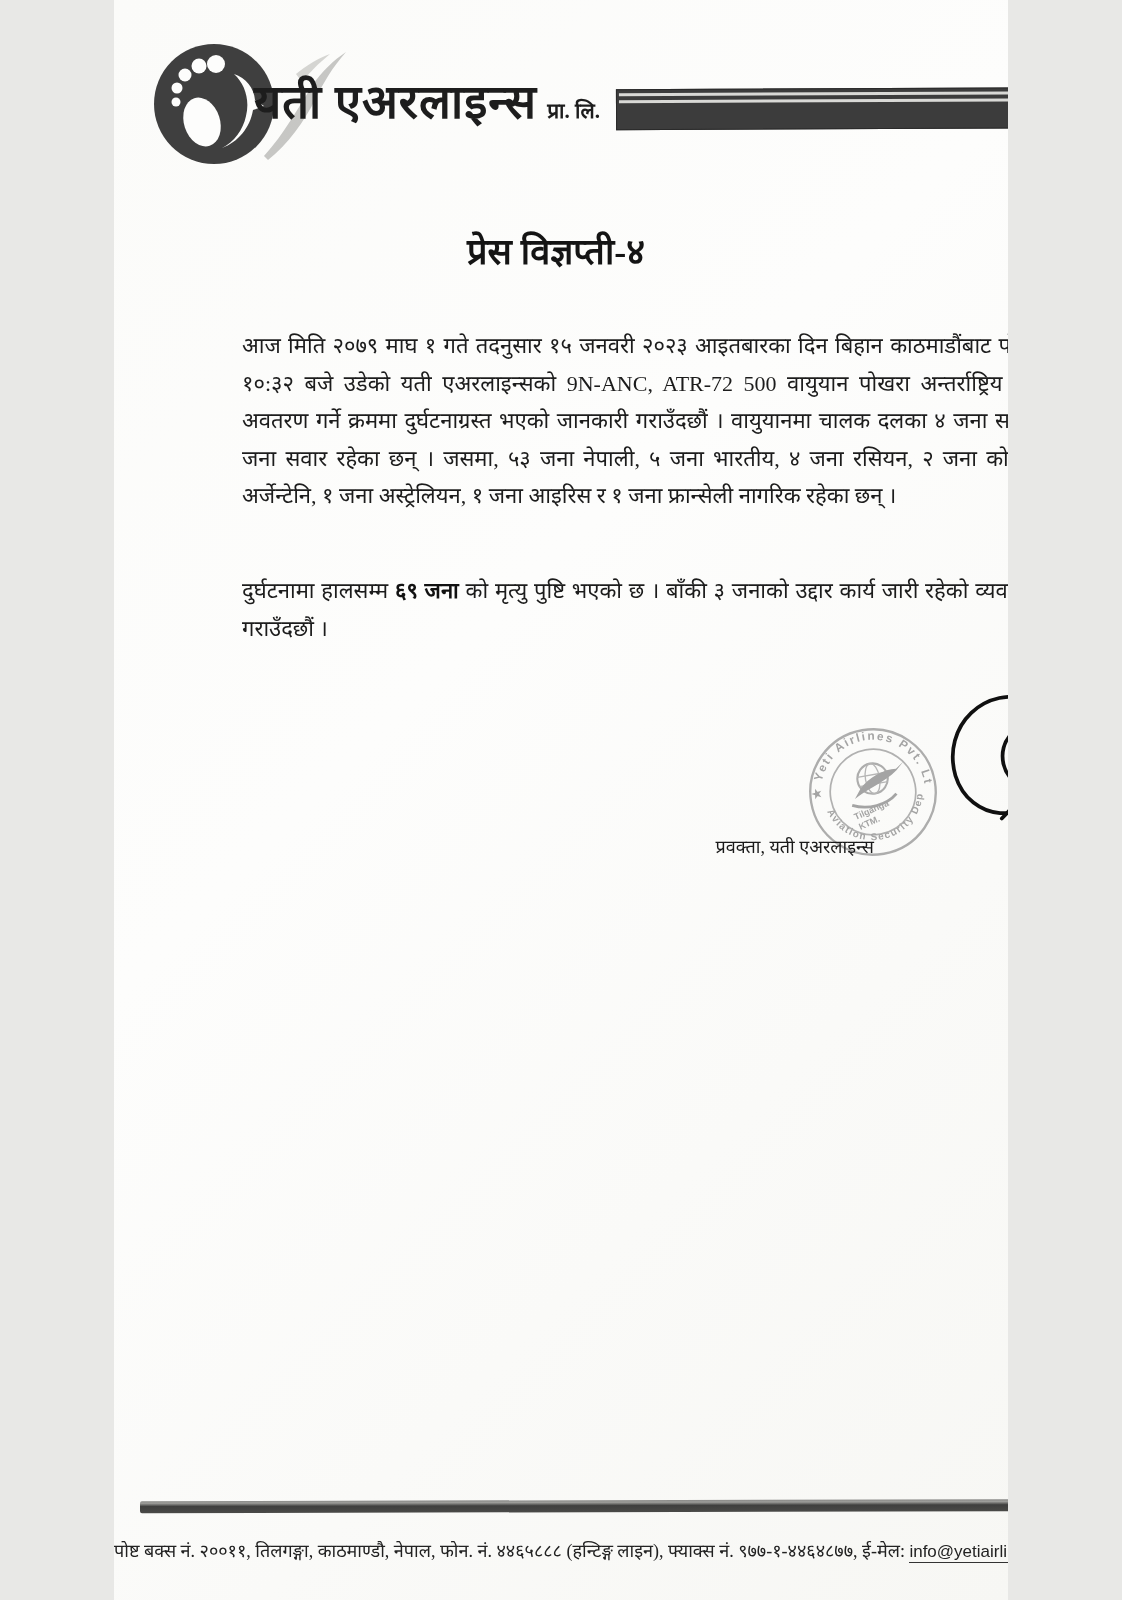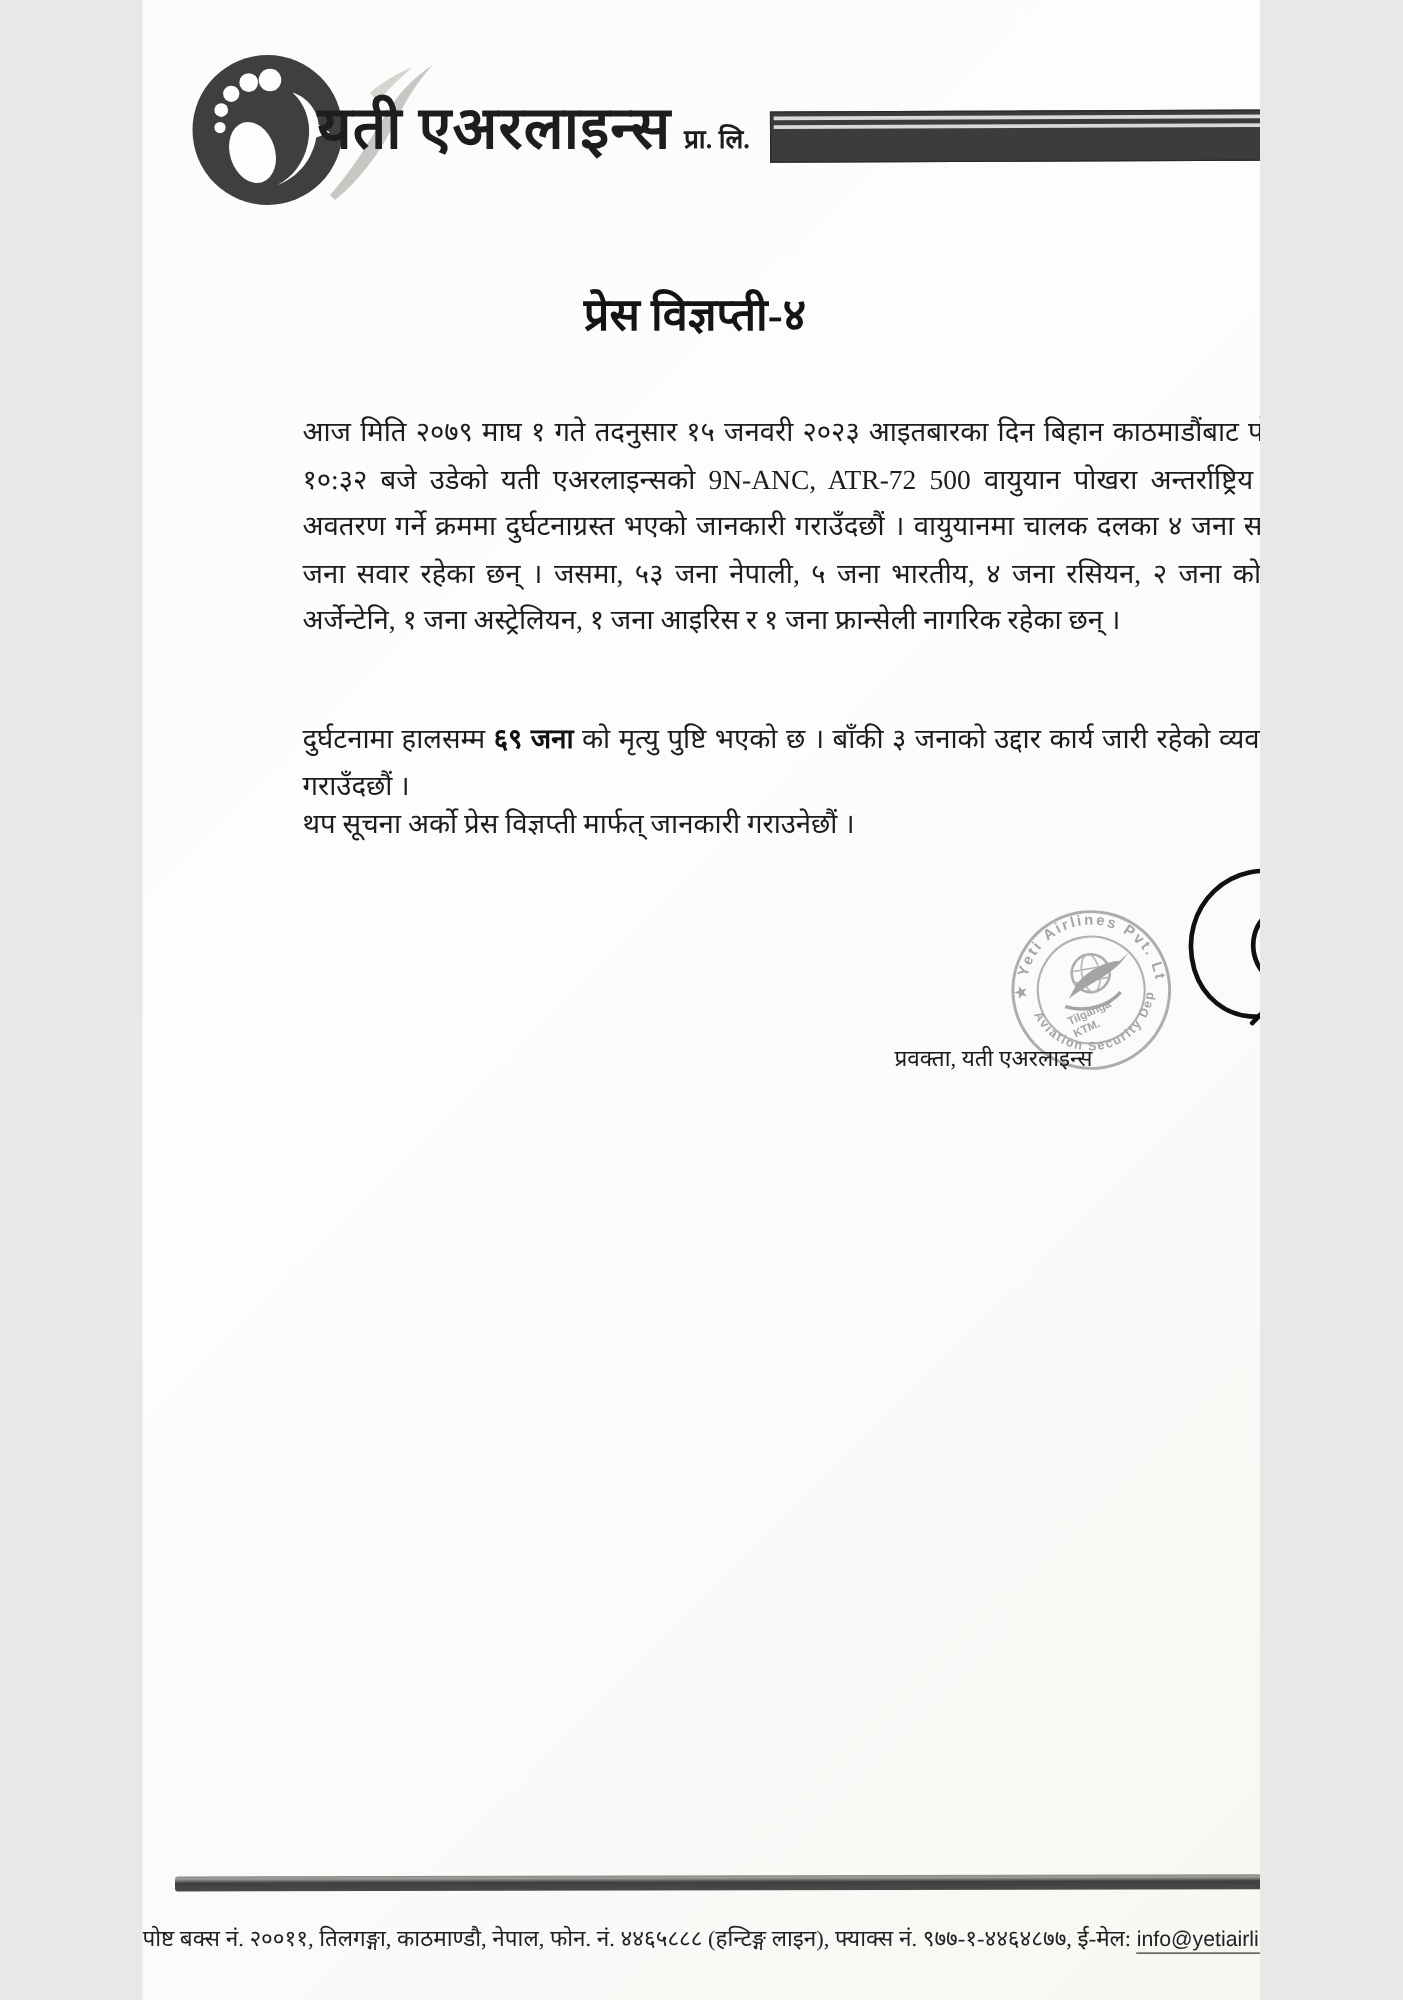--- a/index.html
+++ b/index.html
@@ -90,21 +90,20 @@
     <div class="stripe s1"></div>
     <div class="stripe s2"></div>
   </div>
 
   <h1 class="doc-title">प्रेस विज्ञप्ती-४</h1>
 
   <p class="para p1">आज मिति २०७९ माघ १ गते तदनुसार १५ जनवरी २०२३ आइतबारका दिन बिहान काठमाडौंबाट पोखराको लागि १०:३२ बजे उडेको यती एअरलाइन्सको 9N-ANC, ATR-72 500  वायुयान पोखरा अन्तर्राष्ट्रिय विमानस्थलमा अवतरण गर्ने क्रममा दुर्घटनाग्रस्त भएको जानकारी गराउँदछौं । वायुयानमा चालक दलका ४ जना सदस्यसहित ७२ जना सवार रहेका छन् । जसमा, ५३ जना नेपाली, ५ जना भारतीय, ४ जना रसियन, २ जना कोरियन, १ जना अर्जेन्टेनि, १ जना अस्ट्रेलियन, १ जना आइरिस र १ जना फ्रान्सेली नागरिक रहेका छन् ।</p>
 
   <p class="para p2"><span>दुर्घटनामा हालसम्म </span><strong>६९ जना</strong><span> को मृत्यु पुष्टि भएको छ । बाँकी ३ जनाको उद्दार कार्य जारी रहेको व्यवहोरा जानकारी गराउँदछौं ।</span></p>
 
-  <p class="para p3">थप सूचना अर्को प्रेस विज्ञप्ती मार्फत् जानकारी गराउनेछौं ।</p>
 
   <svg class="stamp" width="152" height="152" viewBox="0 0 160 160" aria-hidden="true">
     <g transform="rotate(-10 80 80)">
       <circle cx="80" cy="80" r="66" fill="none" stroke="#9a9a9a" stroke-width="2.5"></circle>
       <circle cx="80" cy="80" r="45" fill="none" stroke="#9f9f9f" stroke-width="1.8"></circle>
       <defs>
         <path id="arcTop" d="M 25,80 A 55,55 0 1 1 135,80"></path>
         <path id="arcBottom" d="M 28,88 A 53,53 0 0 0 132,88"></path>
       </defs>
       <text font-size="12.5" font-weight="700" letter-spacing="2">

